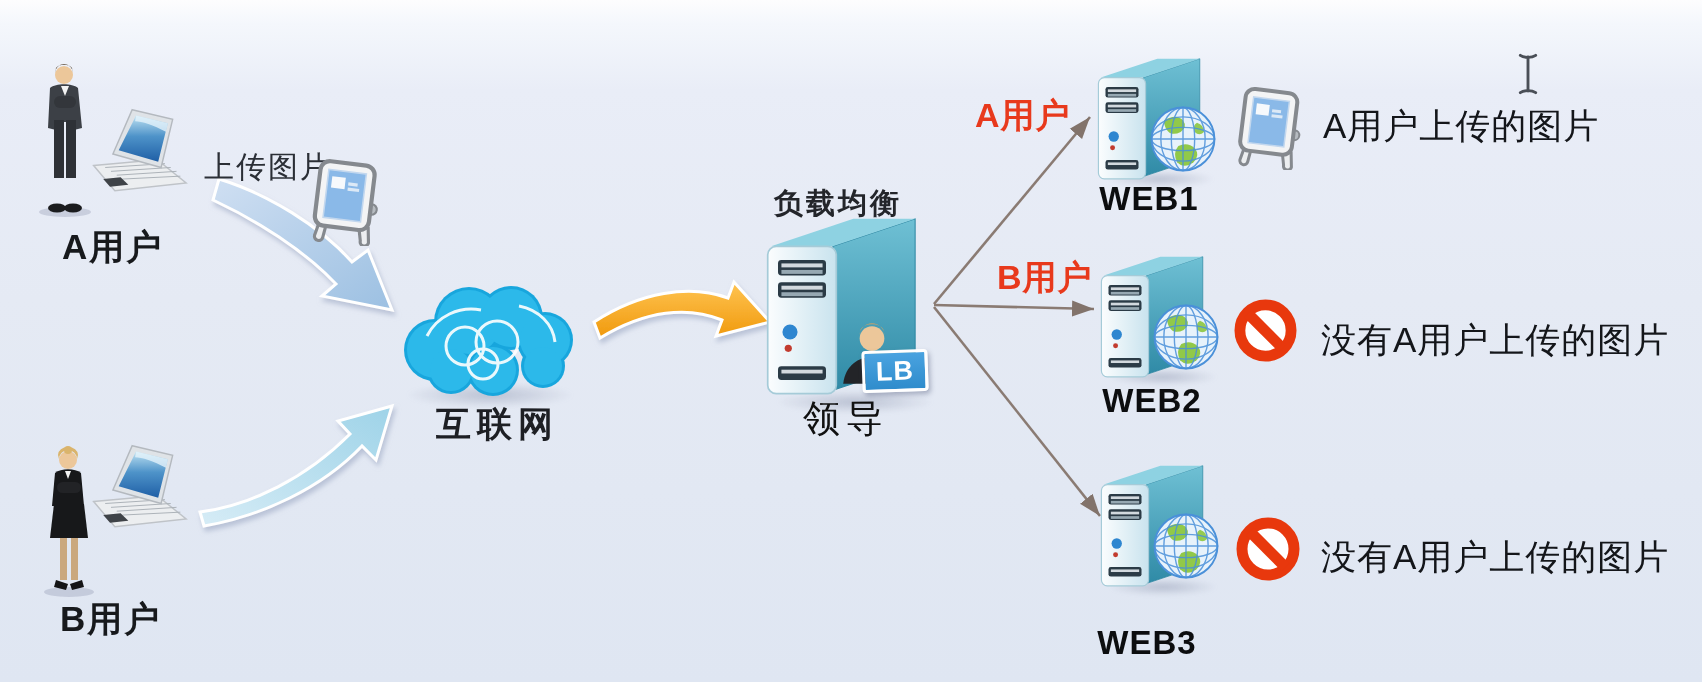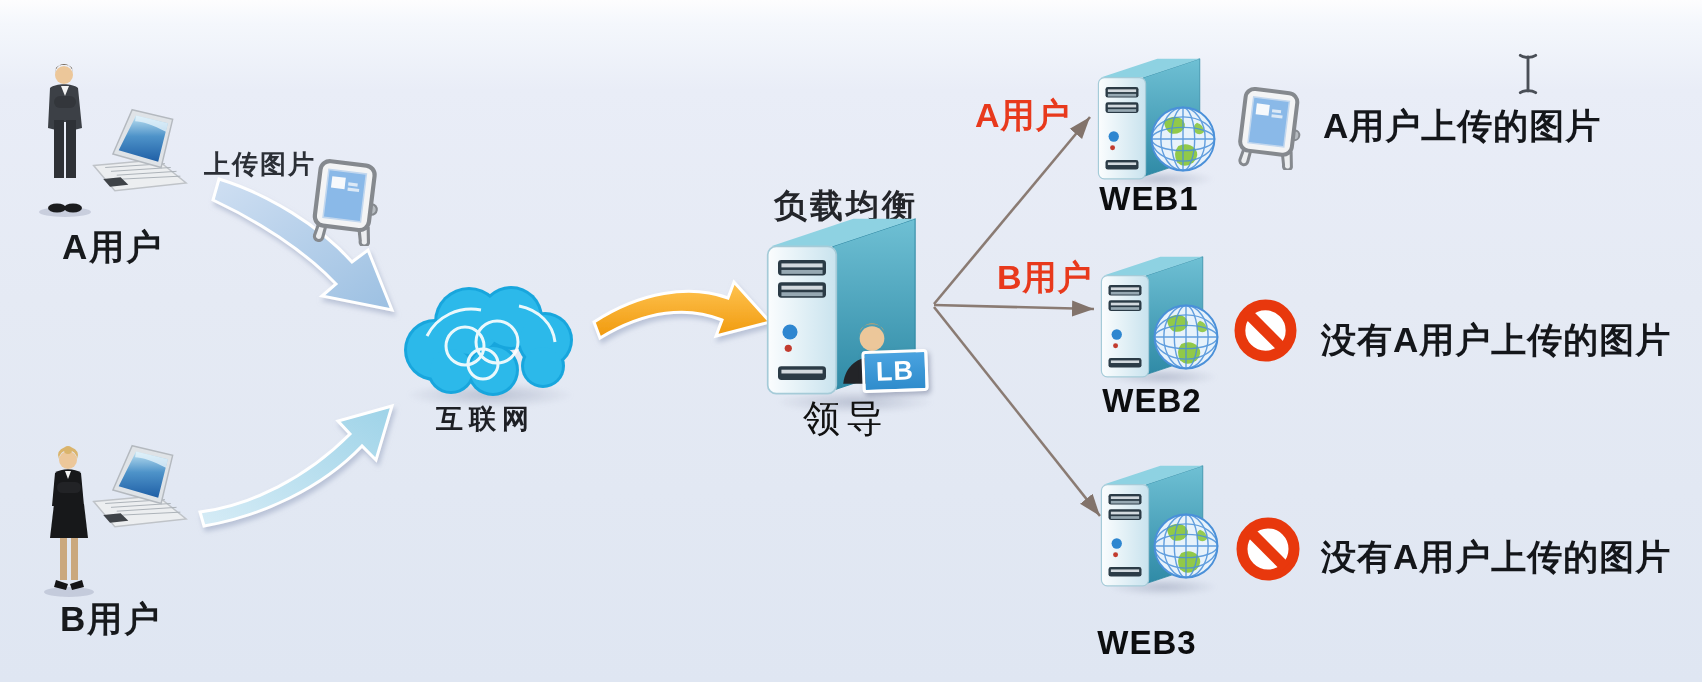--- a/index.html
+++ b/index.html
@@ -5,28 +5,28 @@
   html,body{margin:0;padding:0;background:#cfd6e4;}
   #stage{
     position:relative; width:1702px; height:682px; overflow:hidden;
     font-family:"Liberation Sans", sans-serif;
     background:linear-gradient(180deg,#fdfdfe 0px,#f4f7fc 24px,#e9edf7 90px,#e5eaf4 300px,#dfe6f2 682px);
   }
   .abs{position:absolute;}
   .shadow{position:absolute;border-radius:50%;
     background:radial-gradient(ellipse at center, rgba(110,120,150,.35) 0%, rgba(110,120,150,0) 70%);
     filter:blur(2px);}
-  .action-label{font-size:26px;font-weight:700;color:#2b2f36;letter-spacing:2px;white-space:nowrap;}
+  .action-label{font-size:30px;font-weight:400;color:#2b2f36;letter-spacing:2px;white-space:nowrap;}
   .user-label{font-size:35px;font-weight:700;color:#17191c;letter-spacing:2px;white-space:nowrap;}
-  .internet-label{font-family:Liberation Mono, monospace;font-size:27px;font-weight:600;color:#1d1f24;letter-spacing:6px;white-space:nowrap;}
-  .lb-title{font-family:"DejaVu Serif", serif;font-size:33px;font-weight:600;color:#23252a;letter-spacing:3px;white-space:nowrap;}
+  .internet-label{font-family:Liberation Mono, monospace;font-size:35px;font-weight:600;color:#1d1f24;letter-spacing:6px;white-space:nowrap;}
+  .lb-title{font-family:"DejaVu Serif", serif;font-size:29px;font-weight:600;color:#23252a;letter-spacing:3px;white-space:nowrap;}
   .lb-role{font-family:"DejaVu Serif", serif;font-size:37px;font-weight:400;color:#111;letter-spacing:6px;white-space:nowrap;}
   .route-label{font-size:34px;font-weight:700;color:#e8391c;letter-spacing:1px;white-space:nowrap;}
   .server-name{font-size:33px;font-weight:700;color:#0c0d0f;letter-spacing:1px;white-space:nowrap;text-align:center;width:130px;}
-  .result-text{font-size:35px;font-weight:700;color:#14161a;letter-spacing:1px;white-space:nowrap;}
+  .result-text{font-size:35px;font-weight:400;color:#14161a;letter-spacing:1px;white-space:nowrap;}
   .lb-badge{
     display:flex;align-items:center;justify-content:center;
     background:linear-gradient(180deg,#4aa3e0,#2f8ccc);border:3px solid #fff;border-radius:4px;
     color:#fff;font-size:27px;font-weight:700;letter-spacing:1px;
     box-shadow:2px 3px 5px rgba(90,100,130,.45); transform:rotate(-2deg);
   }
   svg{display:block;}
 </style>
 </head>
 <body>

